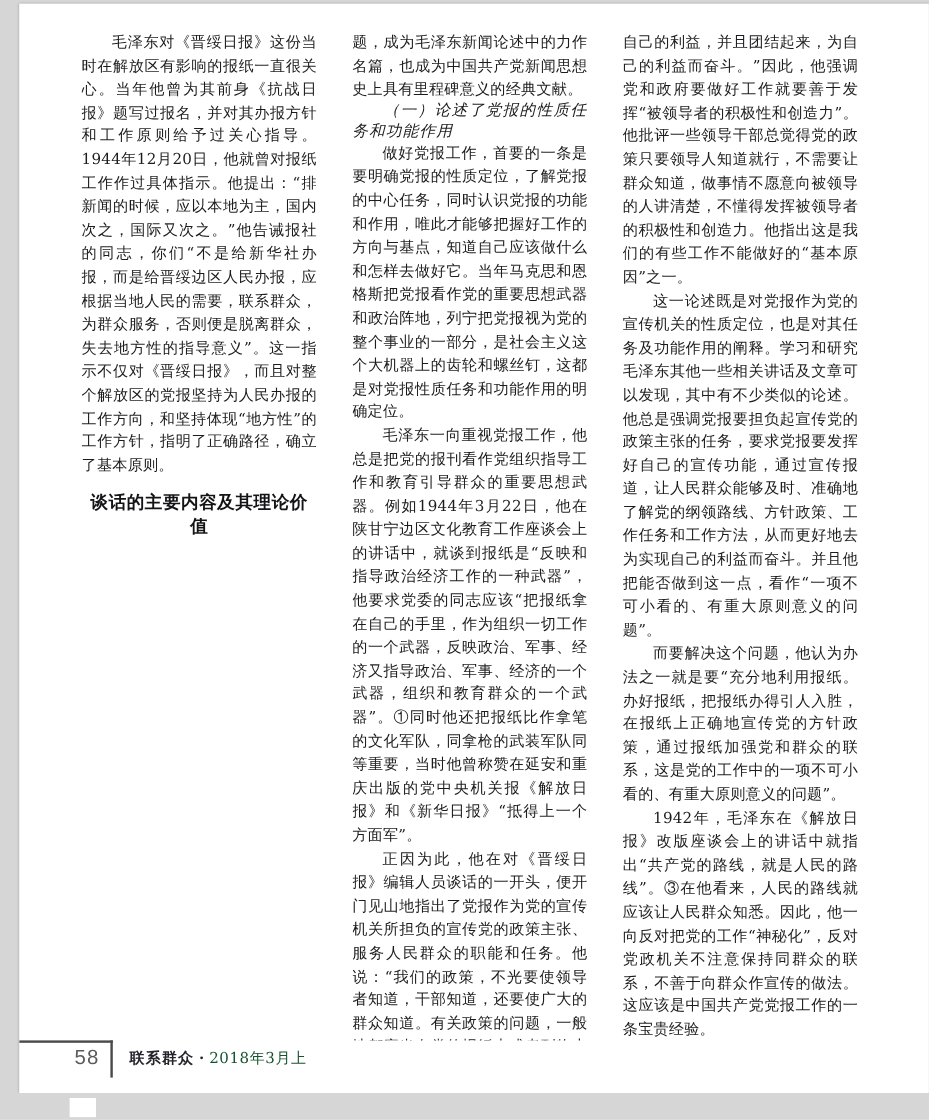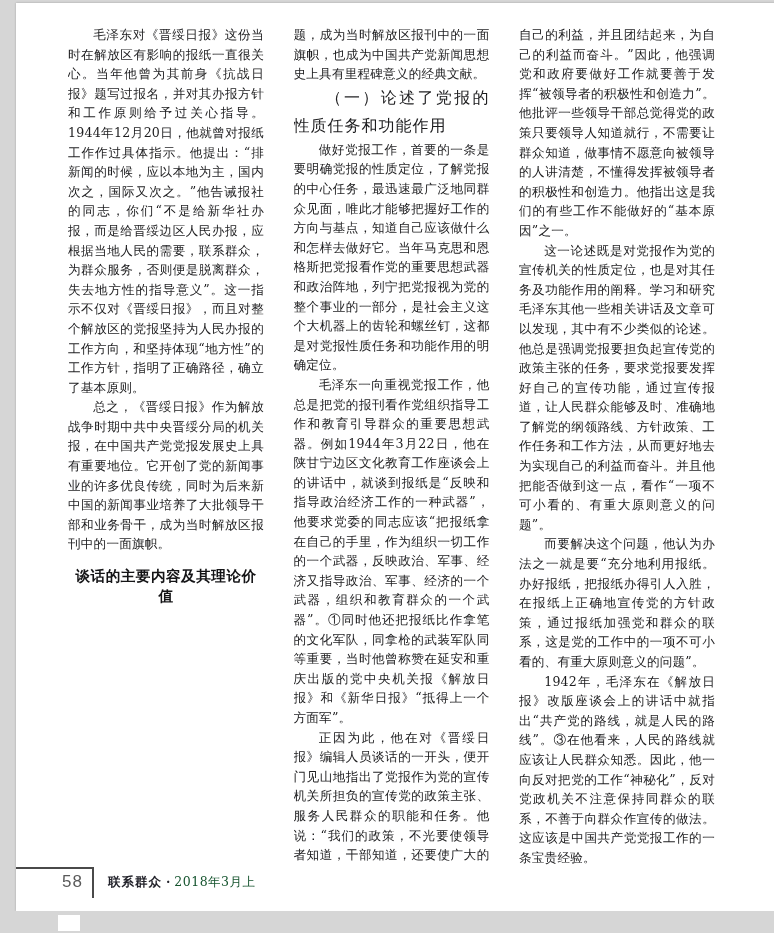--- a/index.html
+++ b/index.html
@@ -45,22 +45,23 @@
     font-family:"Liberation Sans","DejaVu Sans",sans-serif;
     font-size:14.6px;
     font-weight:bold;
     color:#141416;
     text-align:center;
     line-height:20px;
     margin:12px 0 9px 0;
     letter-spacing:.5px;
   }
   .subheading {
-    font-size:16px;
-    line-height:28px;
+    font-size:13px;
+    line-height:17px;
+    font-style:italic;
     text-indent:2em;
     text-align:justify;
     letter-spacing:1px;
     color:#1c1c1e;
   }
   .footer {
     position:absolute;
     left:0; bottom:12px;
     width:761px;
     height:34px;
@@ -108,29 +109,28 @@
 </style>
 </head>
 <body>
 
 <div class="frame">
   <div class="page">
     <div class="columns">
 
       <div class="col">
         <p class="para indent">毛泽东对《晋绥日报》这份当时在解放区有影响的报纸一直很关心。当年他曾为其前身《抗战日报》题写过报名，并对其办报方针和工作原则给予过关心指导。1944年12月20日，他就曾对报纸工作作过具体指示。他提出：“排新闻的时候，应以本地为主，国内次之，国际又次之。”他告诫报社的同志，你们“不是给新华社办报，而是给晋绥边区人民办报，应根据当地人民的需要，联系群众，为群众服务，否则便是脱离群众，失去地方性的指导意义”。这一指示不仅对《晋绥日报》，而且对整个解放区的党报坚持为人民办报的工作方向，和坚持体现“地方性”的工作方针，指明了正确路径，确立了基本原则。</p>
-        <p class="para indent">总之，《晋绥日报》作为解放战争时期中共中央晋绥分局的机关报，在中国共产党党报发展史上具有重要地位。它开创了党的新闻事业的许多优良传统，同时为后来新中国的新闻事业培养了大批领导干部和业务骨干，成为当时解放区报刊中的一面旗帜。</p>
         <h2 class="section-heading">谈话的主要内容及其理论价值</h2>
 
       </div>
 
       <div class="col">
-        <p class="para">题，成为当时解放区报刊中的一面旗帜，也成为中国共产党新闻思想史上具有里程碑意义的经典文献。</p>
+        <p class="para">题，成为毛泽东新闻论述中的力作名篇，也成为中国共产党新闻思想史上具有里程碑意义的经典文献。</p>
         <p class="subheading">（一）论述了党报的性质任务和功能作用</p>
-        <p class="para indent">做好党报工作，首要的一条是要明确党报的性质定位，了解党报的中心任务，最迅速最广泛地同群众见面，唯此才能够把握好工作的方向与基点，知道自己应该做什么和怎样去做好它。当年马克思和恩格斯把党报看作党的重要思想武器和政治阵地，列宁把党报视为党的整个事业的一部分，是社会主义这个大机器上的齿轮和螺丝钉，这都是对党报性质任务和功能作用的明确定位。</p>
+        <p class="para indent">做好党报工作，首要的一条是要明确党报的性质定位，了解党报的中心任务，同时认识党报的功能和作用，唯此才能够把握好工作的方向与基点，知道自己应该做什么和怎样去做好它。当年马克思和恩格斯把党报看作党的重要思想武器和政治阵地，列宁把党报视为党的整个事业的一部分，是社会主义这个大机器上的齿轮和螺丝钉，这都是对党报性质任务和功能作用的明确定位。</p>
         <p class="para indent">毛泽东一向重视党报工作，他总是把党的报刊看作党组织指导工作和教育引导群众的重要思想武器。例如1944年3月22日，他在陕甘宁边区文化教育工作座谈会上的讲话中，就谈到报纸是“反映和指导政治经济工作的一种武器”，他要求党委的同志应该“把报纸拿在自己的手里，作为组织一切工作的一个武器，反映政治、军事、经济又指导政治、军事、经济的一个武器，组织和教育群众的一个武器”。①同时他还把报纸比作拿笔的文化军队，同拿枪的武装军队同等重要，当时他曾称赞在延安和重庆出版的党中央机关报《解放日报》和《新华日报》“抵得上一个方面军”。</p>
         <p class="para indent">正因为此，他在对《晋绥日报》编辑人员谈话的一开头，便开门见山地指出了党报作为党的宣传机关所担负的宣传党的政策主张、服务人民群众的职能和任务。他说：“我们的政策，不光要使领导者知道，干部知道，还要使广大的群众知道。有关政策的问题，一般地都应当在党的报纸上或者刊物上进行宣传。”并且强调：“报纸的作用和力量，就在它能使党的纲领路线，方针政策，工作任务和工作方法，最迅速最广泛地同群众见面。”②</p>
 
       </div>
 
       <div class="col">
         <p class="para">自己的利益，并且团结起来，为自己的利益而奋斗。”因此，他强调党和政府要做好工作就要善于发挥“被领导者的积极性和创造力”。他批评一些领导干部总觉得党的政策只要领导人知道就行，不需要让群众知道，做事情不愿意向被领导的人讲清楚，不懂得发挥被领导者的积极性和创造力。他指出这是我们的有些工作不能做好的“基本原因”之一。</p>
         <p class="para indent">这一论述既是对党报作为党的宣传机关的性质定位，也是对其任务及功能作用的阐释。学习和研究毛泽东其他一些相关讲话及文章可以发现，其中有不少类似的论述。他总是强调党报要担负起宣传党的政策主张的任务，要求党报要发挥好自己的宣传功能，通过宣传报道，让人民群众能够及时、准确地了解党的纲领路线、方针政策、工作任务和工作方法，从而更好地去为实现自己的利益而奋斗。并且他把能否做到这一点，看作“一项不可小看的、有重大原则意义的问题”。</p>
         <p class="para indent">而要解决这个问题，他认为办法之一就是要“充分地利用报纸。办好报纸，把报纸办得引人入胜，在报纸上正确地宣传党的方针政策，通过报纸加强党和群众的联系，这是党的工作中的一项不可小看的、有重大原则意义的问题”。</p>
         <p class="para indent">1942年，毛泽东在《解放日报》改版座谈会上的讲话中就指出“共产党的路线，就是人民的路线”。③在他看来，人民的路线就应该让人民群众知悉。因此，他一向反对把党的工作“神秘化”，反对党政机关不注意保持同群众的联系，不善于向群众作宣传的做法。这应该是中国共产党党报工作的一条宝贵经验。</p>

